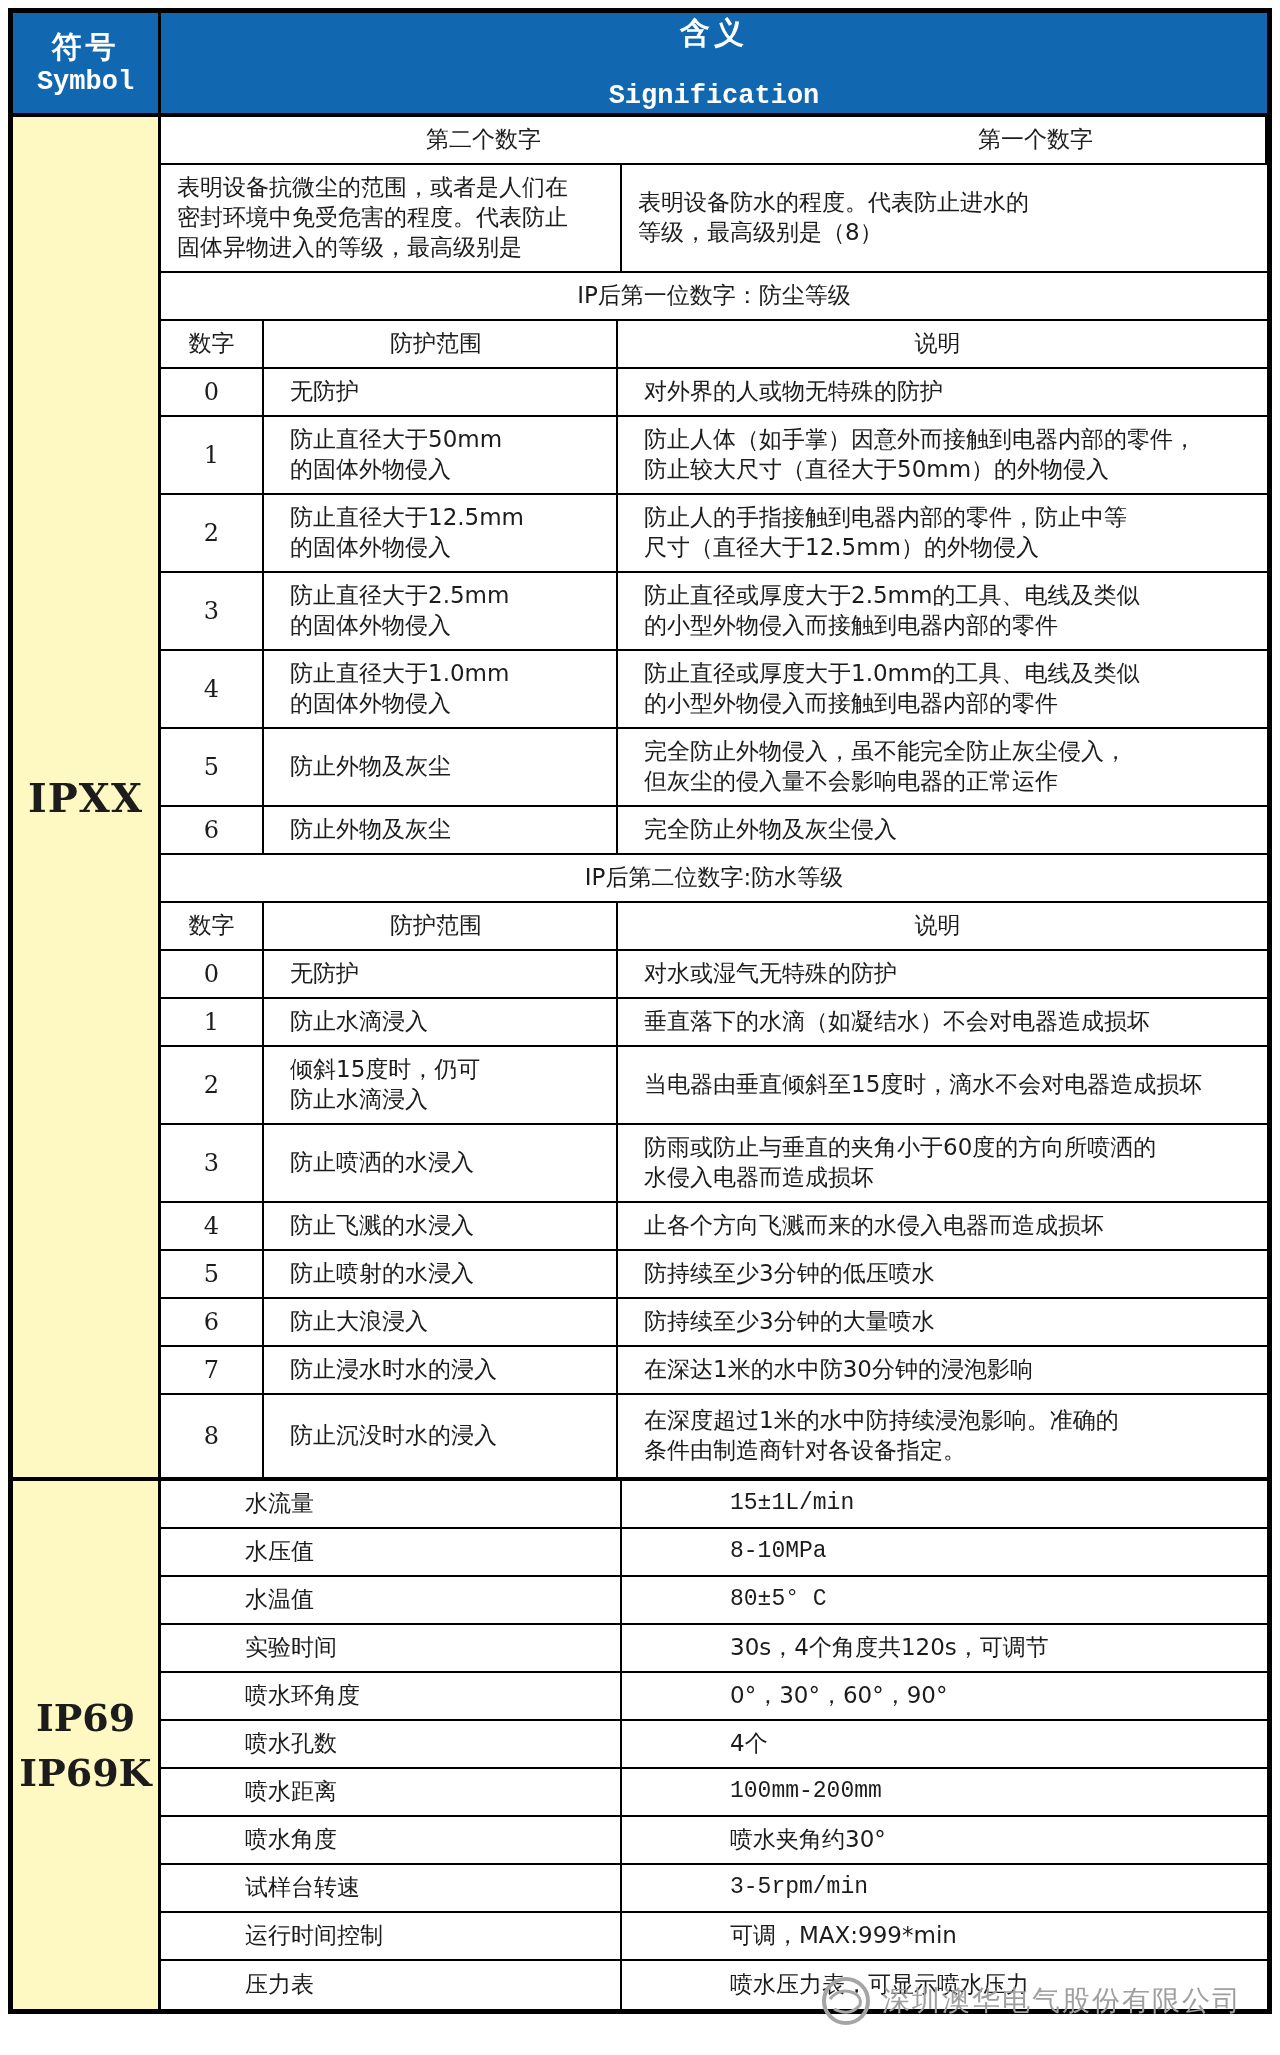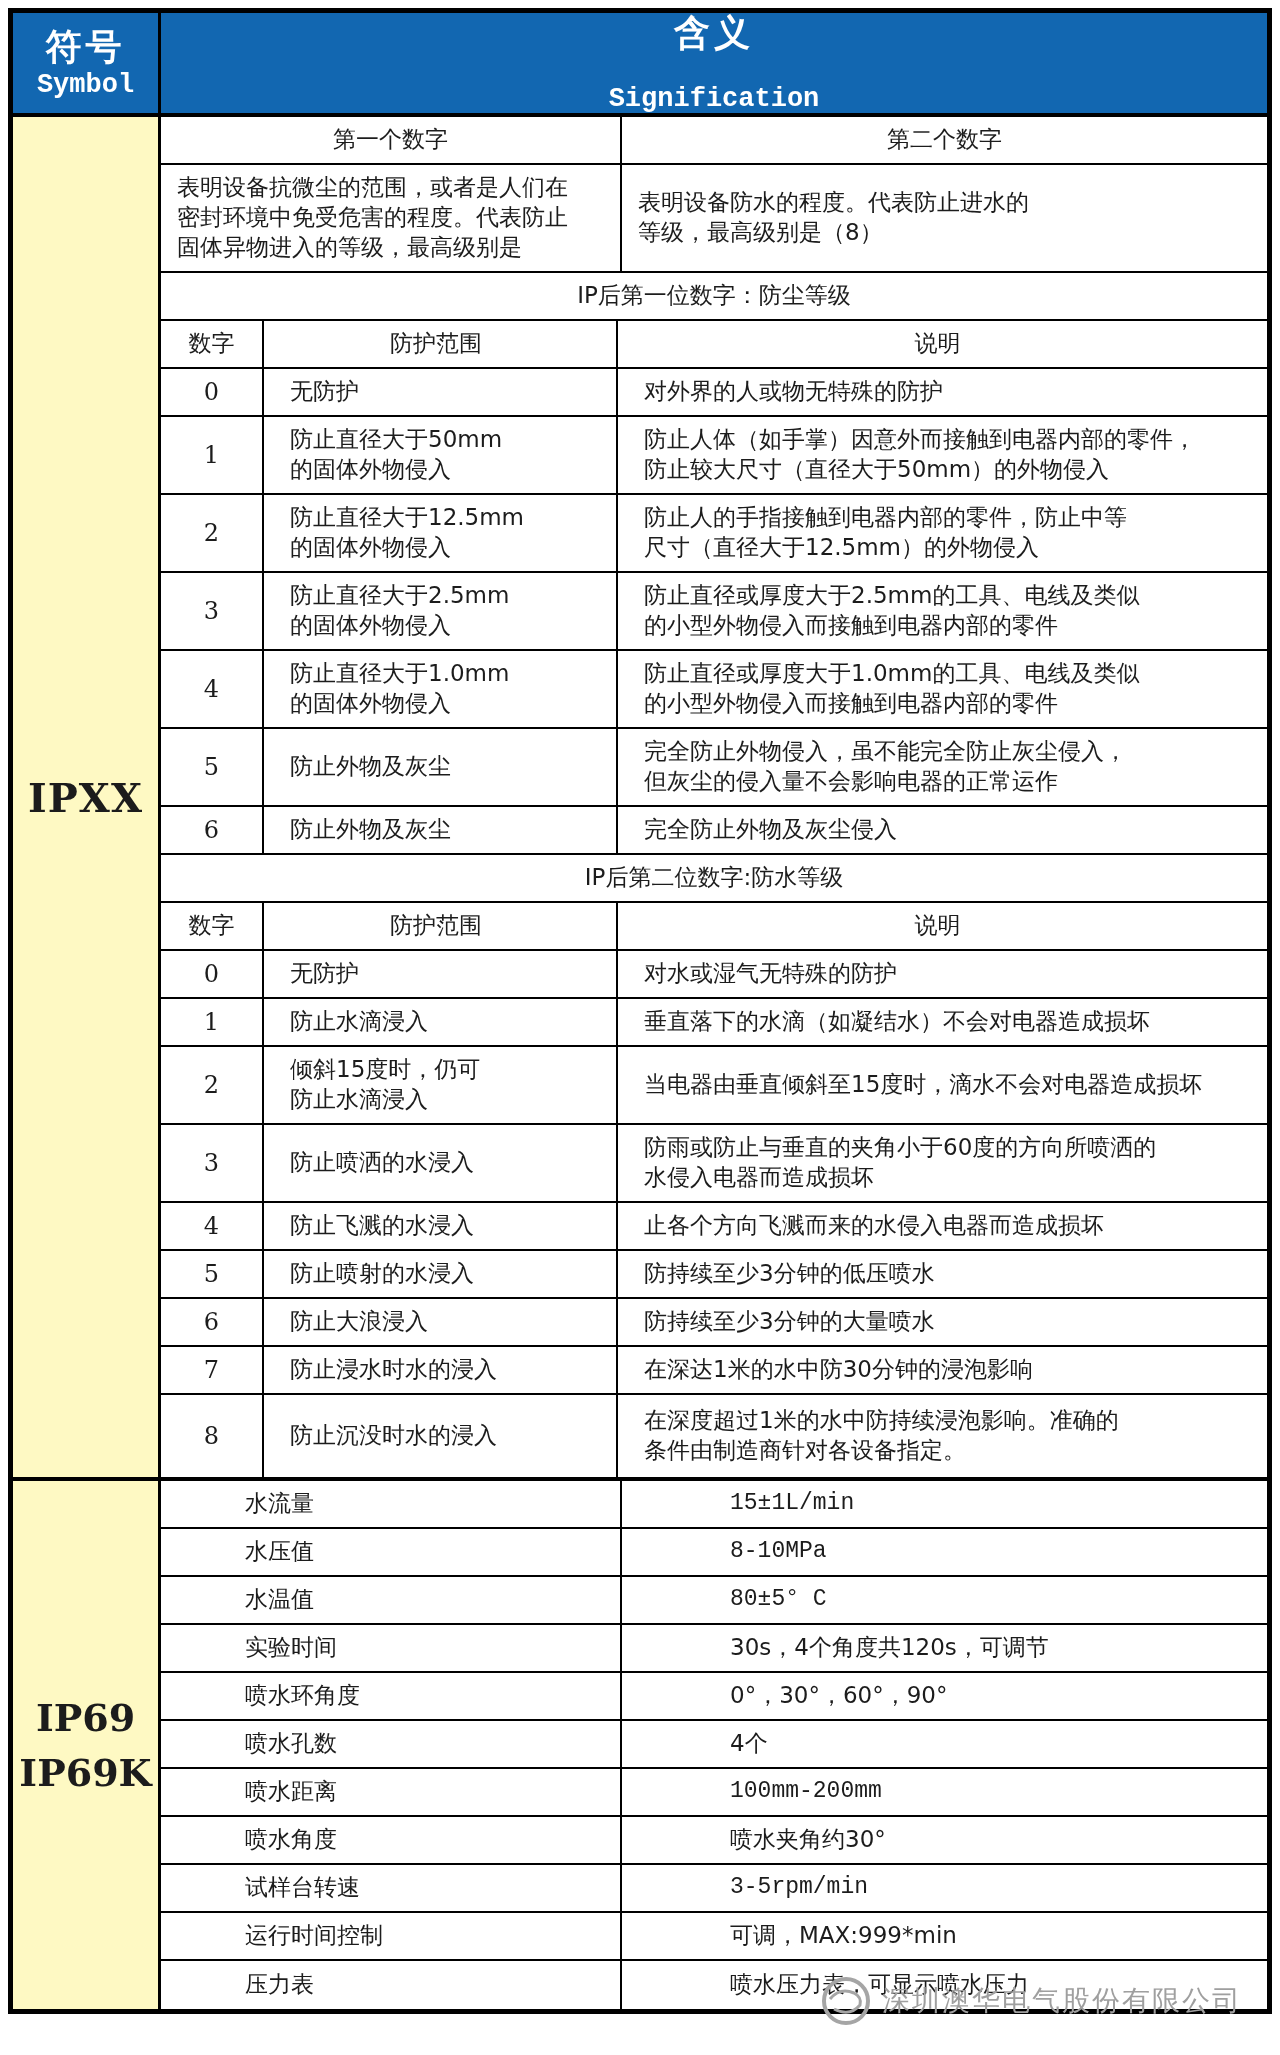--- a/index.html
+++ b/index.html
@@ -6,21 +6,21 @@
   #page{position:relative;width:1280px;height:2055px;background:#ffffff;overflow:hidden;
         font-family:"DejaVu Sans",sans-serif;color:#1c1c1c;}
   #iptable{position:absolute;left:8px;top:8px;width:1264px;border:5px solid #000;background:#fff;
            display:flex;flex-direction:column;box-sizing:border-box;}
 
   
   .hdr{display:flex;height:100px;background:#1267b1;color:#ffffff;border-bottom:4px solid #000;}
   .hdr-sym{width:148px;border-right:3px solid #000;display:flex;flex-direction:column;
            align-items:center;justify-content:center;box-sizing:border-box;}
   .hdr-mean{flex:1;display:flex;flex-direction:column;align-items:center;justify-content:center;gap:28px;}
-  .hdr-cn{font-size:36px;font-weight:bold;letter-spacing:4px;line-height:1.25;}
+  .hdr-cn{font-size:30px;font-weight:bold;letter-spacing:4px;line-height:1.25;}
   .hdr-en{font-size:27px;font-weight:bold;font-family:"Liberation Mono",monospace;line-height:1.2;}
 
   
   .band{display:flex;}
   .band1{border-bottom:4px solid #000;}
   .symcell{width:148px;border-right:3px solid #000;display:flex;flex-direction:column;
            align-items:center;justify-content:center;box-sizing:border-box;background:#fef9c3;}
   .symtext{font-family:"DejaVu Serif",serif;font-size:40px;font-weight:600;letter-spacing:1px;}
   .symtext2{font-family:"DejaVu Serif",serif;font-size:38px;font-weight:600;line-height:1.45;text-align:center;}
   .inner{flex:1;display:flex;flex-direction:column;min-width:0;}
@@ -76,22 +76,22 @@
       </div>
     </div>
 
     <div class="band band1">
       <div class="symcell">
         <div class="symtext">IPXX</div>
       </div>
       <div class="inner">
 
         <div class="row rt">
+          <div class="cell center fs c-rest">第二个数字</div>
           <div class="cell center fs c-half vline">第一个数字</div>
-          <div class="cell center fs c-rest">第二个数字</div>
         </div>
 
         <div class="row rb">
           <div class="cell fs preline c-half-pad vline">表明设备抗微尘的范围，或者是人们在
 密封环境中免受危害的程度。代表防止
 固体异物进入的等级，最高级别是</div>
           <div class="cell fs preline c-rest-pad">表明设备防水的程度。代表防止进水的
 等级，最高级别是（8）</div>
         </div>
 

